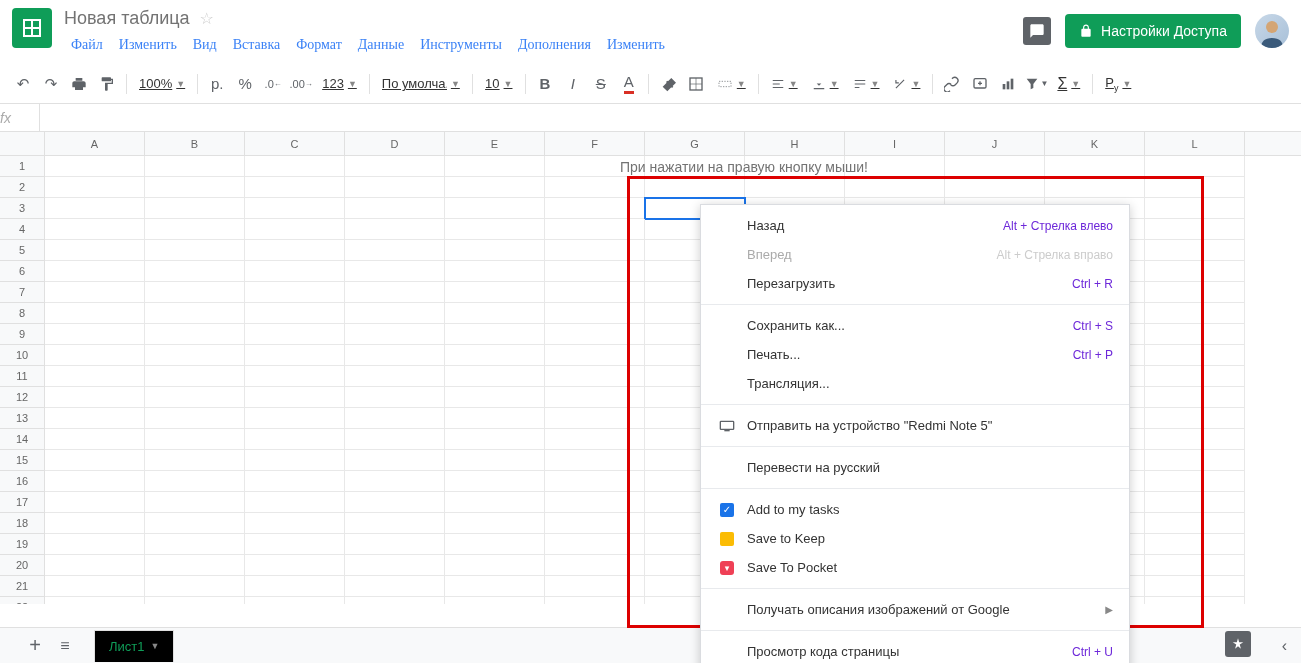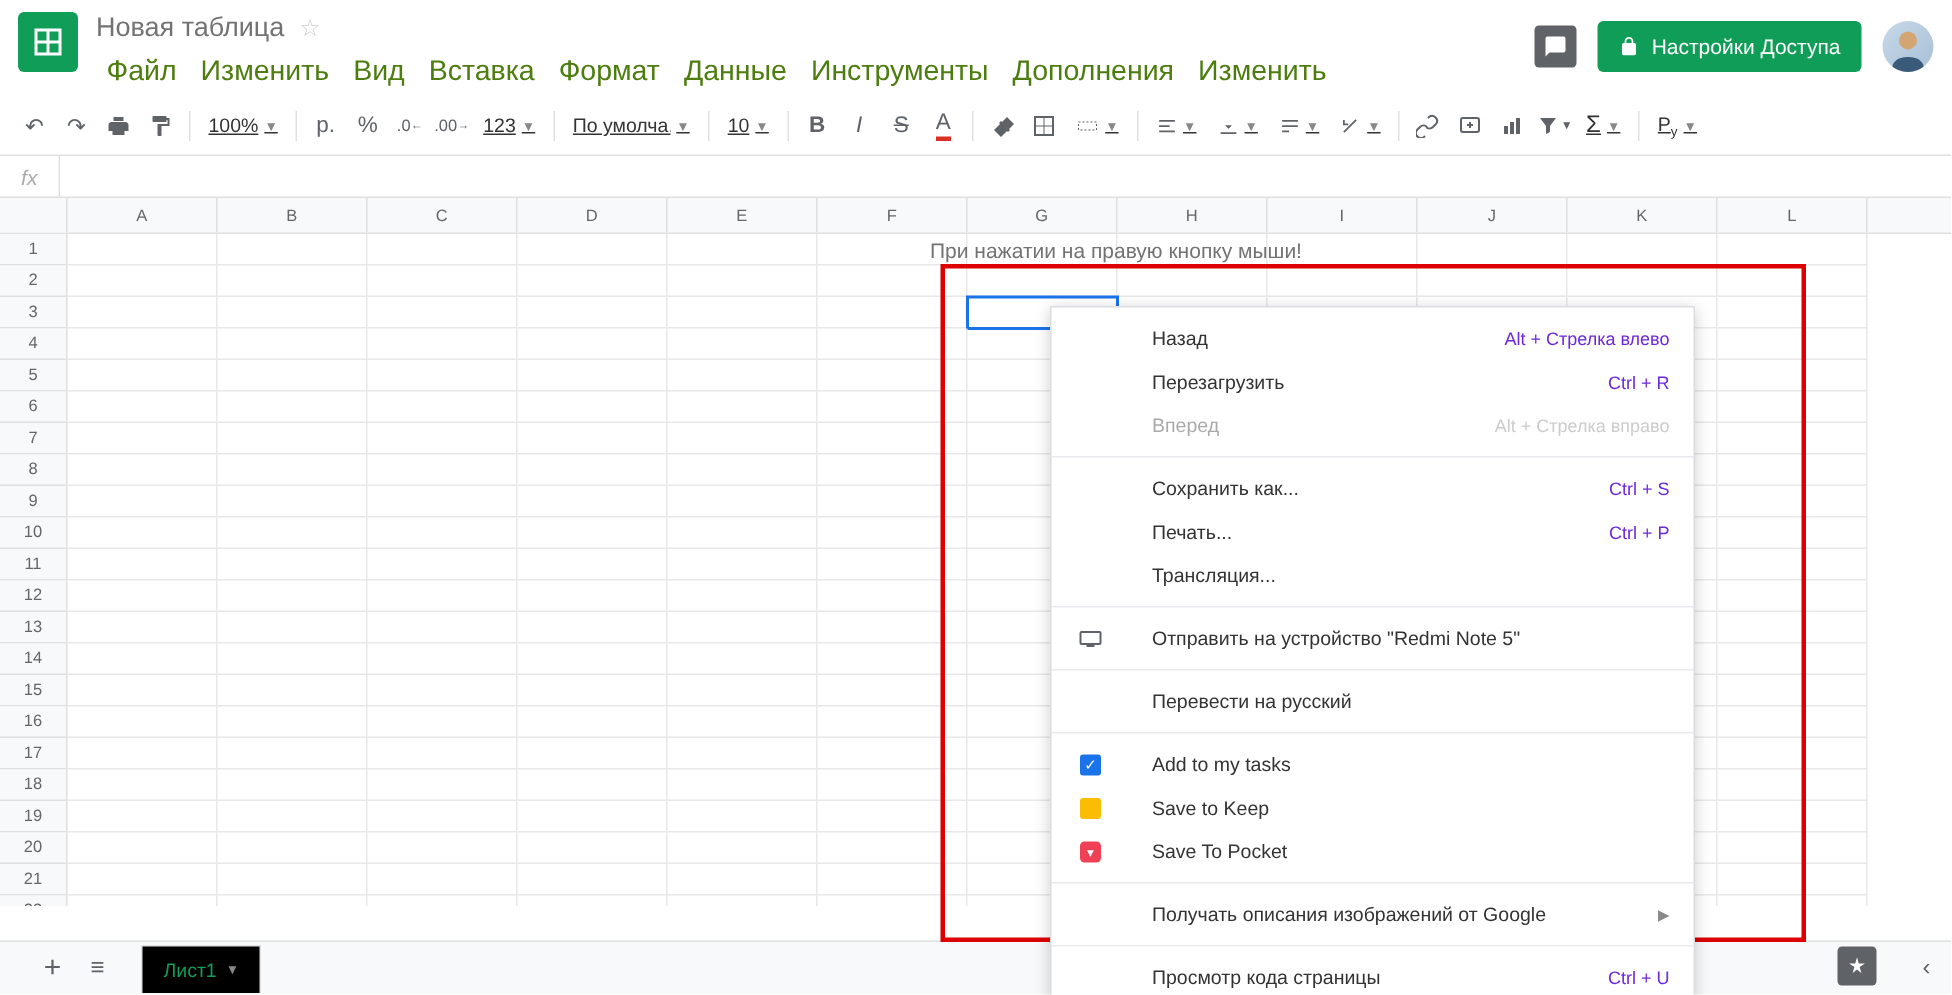--- a/index.html
+++ b/index.html
@@ -7,57 +7,57 @@
 
 
 .header { display: flex; align-items: flex-start; padding: 8px 12px 0 12px; height: 64px; }
 .logo { width: 40px; height: 40px; background: #0f9d58; border-radius: 4px; display: flex; align-items: center; justify-content: center; margin-right: 12px; }
 .logo svg { width: 24px; height: 24px; }
 .title-area { flex: 1; }
 .title-row { display: flex; align-items: center; gap: 10px; }
 .doc-title { font-size: 18px; color: #737373; }
 .star { color: #ccc; font-size: 16px; cursor: pointer; }
 .menubar { display: flex; gap: 2px; margin-top: 4px; }
-.menu-item { font-size: 19px; color: #4d7c0f; padding: 4px 7px; cursor: pointer; border-radius: 3px; }
+.menu-item { font-size: 14px; color: #3b82f6; padding: 4px 7px; cursor: pointer; border-radius: 3px; font-family: Liberation Serif, serif; }
 .header-right { display: flex; align-items: center; gap: 14px; margin-top: 6px; }
 .comment-btn { width: 28px; height: 28px; background: #5f6368; border-radius: 3px; display: flex; align-items: center; justify-content: center; color: #fff; cursor: pointer; }
 .share-btn { background: #0f9d58; color: #fff; padding: 9px 14px; border-radius: 4px; font-size: 14px; font-weight: 500; cursor: pointer; display: flex; align-items: center; gap: 8px; }
 .avatar { width: 34px; height: 34px; border-radius: 50%; background: linear-gradient(135deg, #c8d8e8, #a8c0d8); overflow: hidden; cursor: pointer; display:flex; align-items:center; justify-content:center;}
 
 
 .toolbar { display: flex; align-items: center; padding: 6px 10px; border-bottom: 1px solid #e0e0e0; height: 40px; gap: 2px; }
 .tb-btn { width: 26px; height: 26px; display: flex; align-items: center; justify-content: center; cursor: pointer; border-radius: 3px; color: #5f6368; font-size: 15px; }
 .tb-sep { width: 1px; height: 20px; background: #e0e0e0; margin: 0 4px; }
 .tb-dd { display: flex; align-items: center; padding: 0 6px; height: 26px; font-size: 13px; color: #333; cursor: pointer; gap: 4px; text-decoration: underline; }
 .tb-dd .caret { font-size: 9px; color: #888; }
 .underline-red { border-bottom: 3px solid #d93025; padding-bottom: 1px; }
 
 
 .formula-bar { display: flex; align-items: center; height: 28px; border-bottom: 1px solid #e0e0e0; }
-.fx { width: 40px; text-align: center; font-style: italic; color: #aaa; font-size: 14px; border-right: 1px solid #e0e0e0; height: 100%; line-height: 28px; }
+.fx { width: 40px; text-align: left; font-style: italic; color: #aaa; font-size: 14px; border-right: 1px solid #e0e0e0; height: 100%; line-height: 28px; }
 .formula-input { flex: 1; padding: 0 8px; font-size: 13px; }
 
 
 .grid-wrap { position: relative; overflow: hidden; height: 472px; }
 .col-headers { display: flex; height: 24px; background: #f8f9fa; border-bottom: 1px solid #e0e0e0; }
 .corner { width: 45px; border-right: 1px solid #e0e0e0; background: #f8f9fa; }
 .col-h { width: 100px; text-align: center; font-size: 11px; color: #666; line-height: 24px; border-right: 1px solid #e0e0e0; }
 .rows { }
 .row { display: flex; height: 21px; }
 .row-h { width: 45px; text-align: center; font-size: 11px; color: #666; line-height: 21px; background: #f8f9fa; border-right: 1px solid #e0e0e0; border-bottom: 1px solid #e0e0e0; }
 .cell { width: 100px; border-right: 1px solid #e8e8e8; border-bottom: 1px solid #e8e8e8; font-size: 12px; padding: 0 4px; line-height: 21px; }
 .sel-cell { outline: 2px solid #1a73e8; outline-offset: -1px; }
 
 
 .annotation-text { position: absolute; top: 159px; left: 620px; color: #737373; font-size: 14px; font-weight: 500; z-index: 5; }
 .red-box { position: absolute; top: 176px; left: 627px; width: 577px; height: 452px; border: 3px solid #d00; z-index: 4; pointer-events: none; }
 
 
 .ctx-menu { position: absolute; top: 204px; left: 700px; width: 430px; background: #fff; border: 1px solid #dadce0; box-shadow: 0 2px 10px rgba(0,0,0,0.2); z-index: 10; font-size: 13px; padding: 6px 0; }
-.ctx-item { display: flex; align-items: center; padding: 7px 16px 7px 16px; cursor: pointer; color: #333; gap: 21px; }
+.ctx-item { display: flex; align-items: center; padding: 7px 16px 7px 16px; cursor: pointer; color: #333; }
 .ctx-item.disabled { color: #aaa; cursor: default; }
 .ctx-icon { width: 20px; margin-right: 10px; display: flex; align-items: center; justify-content: center; font-size: 14px; }
 .ctx-label { flex: 1; }
 .ctx-shortcut { color: #6d28d9; font-size: 12px; }
 .ctx-item.disabled .ctx-shortcut { color: #ccc; }
 .ctx-sep { height: 1px; background: #e8eaed; margin: 6px 0; }
 .ctx-arrow { color: #888; font-size: 10px; }
 .chk-blue { width: 14px; height: 14px; background: #1a73e8; color: #fff; font-size: 10px; display: flex; align-items: center; justify-content: center; border-radius: 2px; }
 .keep-icon { width: 14px; height: 14px; background: #fbbc04; border-radius: 2px; }
 .pocket-icon { width: 14px; height: 14px; background: #ef4056; border-radius: 3px; display:flex; align-items:center; justify-content:center; color:#fff; font-size:9px;}
@@ -611,29 +611,29 @@
 
 <div class="annotation-text">При нажатии на правую кнопку мыши!</div>
 <div class="red-box"></div>
 
 <div class="ctx-menu" id="ctxmenu">
     <div class="ctx-item">
       <div class="ctx-icon"></div>
       <div class="ctx-label">Назад</div>
       <div class="ctx-shortcut">Alt + Стрелка влево</div>
     </div>
+    <div class="ctx-item disabled">
+      <div class="ctx-icon"></div>
+      <div class="ctx-label">Вперед</div>
+      <div class="ctx-shortcut">Alt + Стрелка вправо</div>
+    </div>
     <div class="ctx-item">
       <div class="ctx-icon"></div>
       <div class="ctx-label">Перезагрузить</div>
       <div class="ctx-shortcut">Ctrl + R</div>
-    </div>
-    <div class="ctx-item disabled">
-      <div class="ctx-icon"></div>
-      <div class="ctx-label">Вперед</div>
-      <div class="ctx-shortcut">Alt + Стрелка вправо</div>
     </div>
     <div class="ctx-sep"></div>
     <div class="ctx-item">
       <div class="ctx-icon"></div>
       <div class="ctx-label">Сохранить как...</div>
       <div class="ctx-shortcut">Ctrl + S</div>
     </div>
     <div class="ctx-item">
       <div class="ctx-icon"></div>
       <div class="ctx-label">Печать...</div>

